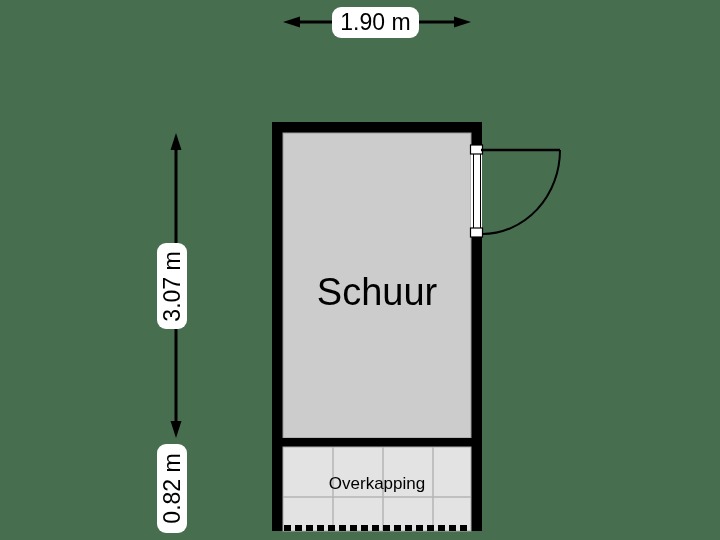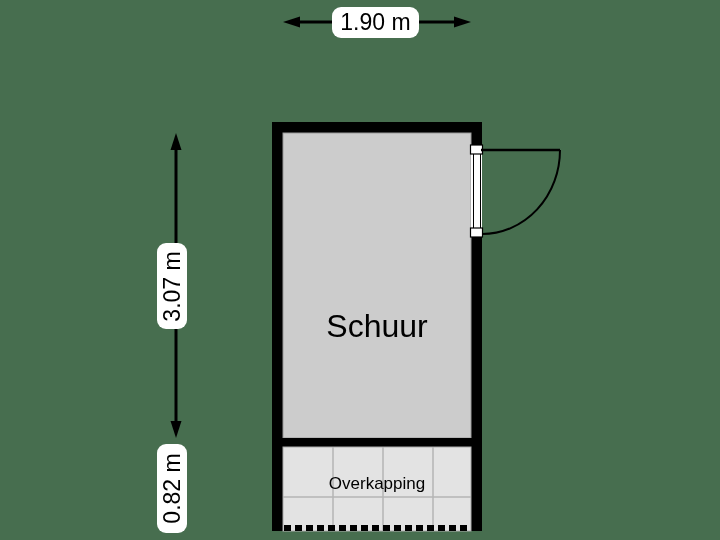--- a/index.html
+++ b/index.html
@@ -46,21 +46,21 @@
     transform: rotate(-90deg);
     display: block;
   }
   .room-label {
     position: absolute;
     text-align: center;
     color: var(--text);
     z-index: 2;
     white-space: nowrap;
   }
-  .room-label.schuur { font-size: 32px; margin-top: 37px; }
+  .room-label.schuur { font-size: 38px; }
   .room-label.overkapping { font-size: 17px; }
 
   svg .wall { fill: var(--wall); }
   svg .room { fill: var(--room_fill); stroke: var(--room_border); stroke-width: 1; }
   svg .overkapping-area { fill: var(--overkapping_fill); stroke: var(--overkapping_border); stroke-width: 1; }
   svg .grid { stroke: var(--grid_line); stroke-width: 1.5; }
   svg .open-edge { stroke: var(--wall); stroke-width: 6; stroke-dasharray: 7 4; }
   svg .arrow-line { stroke: var(--wall); stroke-width: 3; }
   svg .arrow-head { fill: var(--wall); }
   svg .door-white { fill: var(--label_box); }

